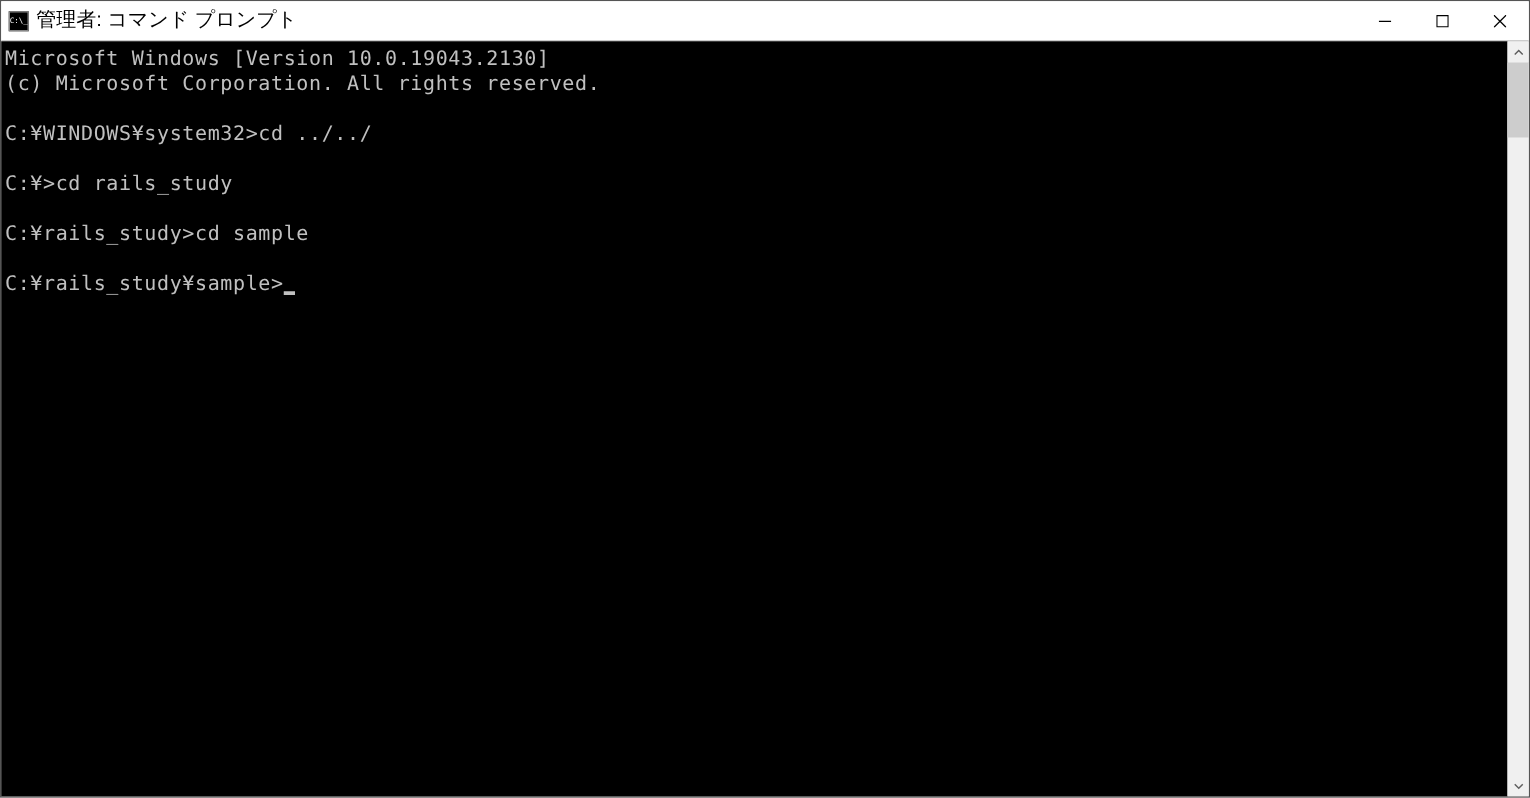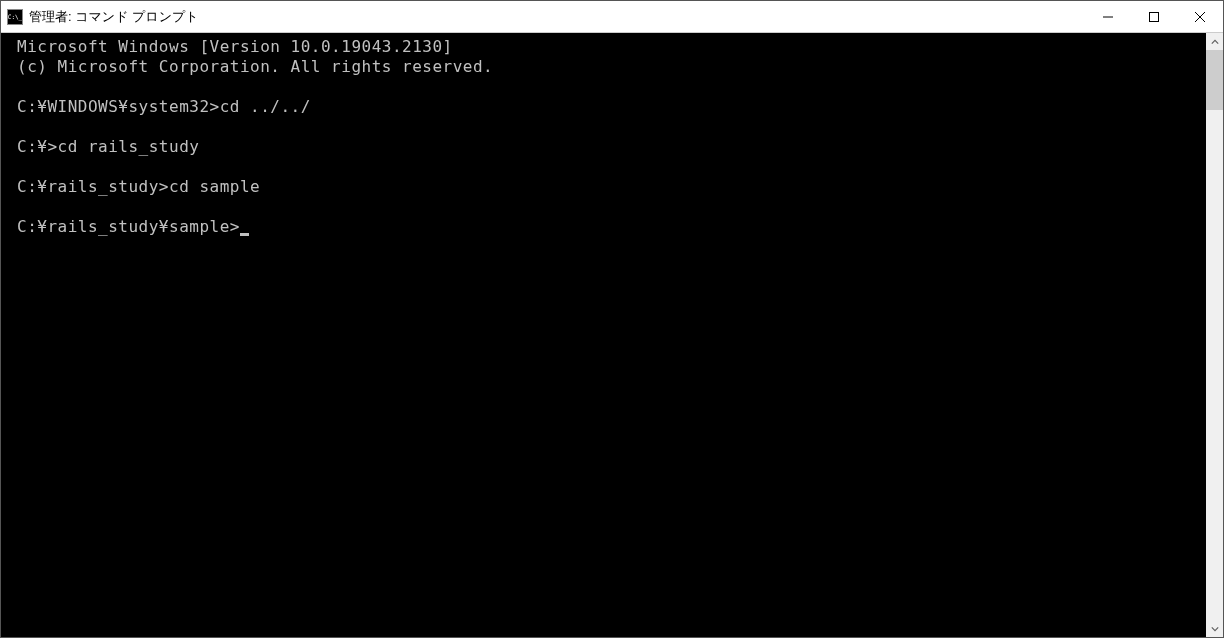--- a/index.html
+++ b/index.html
@@ -41,21 +41,21 @@
       justify-content: center;
     }
     .app-icon::before {
       content: "C:\\_";
       color: #fff;
       font-size: 6px;
       font-family: monospace;
       line-height: 1;
     }
     .window-title {
-      font-size: 13px;
+      font-size: 16px;
       color: #000;
     }
     .window-controls {
       display: flex;
       height: 100%;
     }
     .win-btn {
       width: 46px;
       height: 100%;
       display: flex;
@@ -65,21 +65,21 @@
     }
     .win-btn svg { width: 10px; height: 10px; }
     .terminal-area {
       flex: 1;
       display: flex;
       background: #000000;
       position: relative;
     }
     .terminal-content {
       flex: 1;
-      padding: 4px 16px;
+      padding: 4px 3px;
       color: #c0c0c0;
       font-family: "MS Gothic", "Consolas", monospace;
       font-size: 16px;
       line-height: 20px;
       letter-spacing: 0.5px;
       white-space: pre;
       overflow: hidden;
     }
     .terminal-line { min-height: 20px; }
     .cursor {

